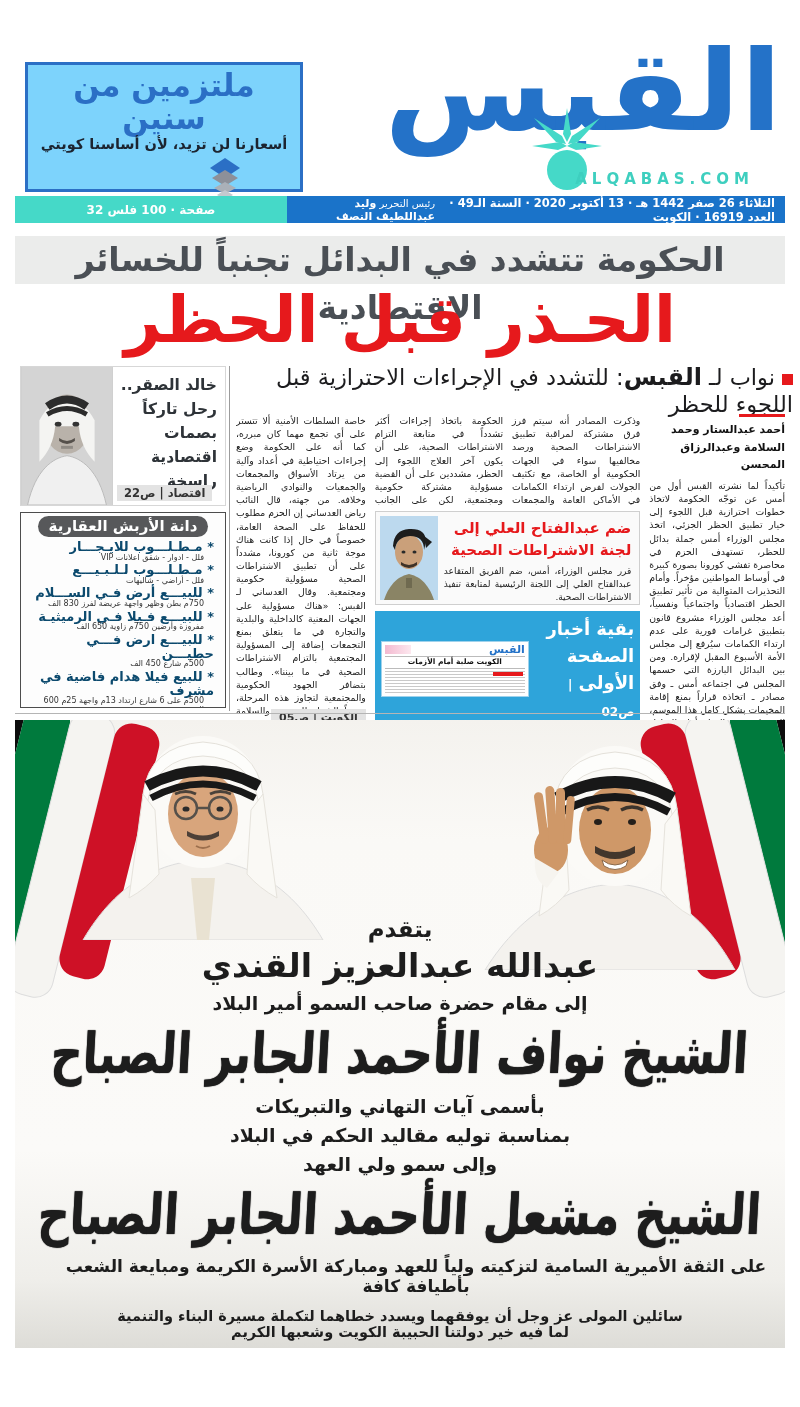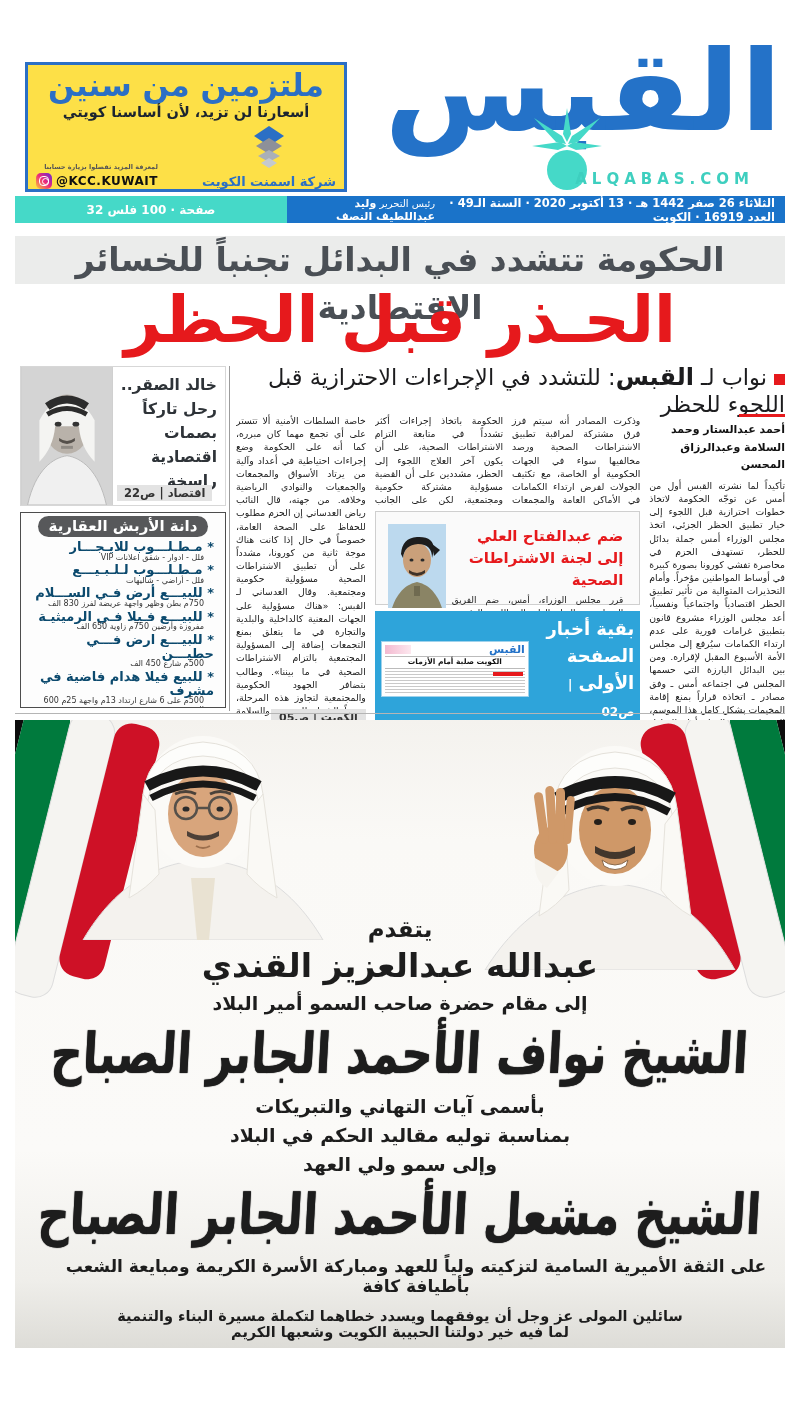--- a/index.html
+++ b/index.html
@@ -1,21 +1,21 @@
 <!DOCTYPE html>
 <html lang="ar" dir="rtl"><head>
 <meta charset="utf-8">
 <style>
   html,body{margin:0;padding:0;background:#fff;}
   *{box-sizing:border-box;font-family:"DejaVu Sans","Liberation Sans",sans-serif;}
   #page{position:relative;width:800px;height:1407px;background:#fff;overflow:hidden;direction:rtl;}
   .abs{position:absolute;}
 
   
-  #topad{left:25px;top:62px;width:322px;height:130px;border:3px solid #2b6fc5;background:#fde047;text-align:center;padding:4px 6px;}
+  #topad{left:25px;top:62px;width:278px;height:130px;border:3px solid #2b6fc5;background:#7dd3fc;text-align:center;padding:4px 6px;}
   .ad-h1{color:#2b6fc5;font-weight:bold;font-size:31px;line-height:1.05;}
   .ad-h2{color:#1c2430;font-weight:bold;font-size:14.5px;margin-top:2px;}
   .ad-bottom{display:flex;justify-content:space-between;align-items:flex-end;margin-top:6px;padding:0 2px;}
   .ig-block{text-align:left;direction:ltr;}
   .ig-note{font-size:6.5px;color:#555;font-weight:bold;text-align:right;direction:rtl;margin-bottom:2px;}
   .ig-row{display:flex;align-items:center;gap:4px;direction:ltr;}
   .ig-handle{font-size:12px;font-weight:bold;color:#111;letter-spacing:.5px;}
   .ig-icon{width:16px;height:16px;border-radius:5px;background:linear-gradient(45deg,#f9ce34,#ee2a7b,#6228d7);position:relative;}
   .ig-icon::before{content:"";position:absolute;inset:3px;border:1.5px solid #fff;border-radius:4px;}
   .ig-icon::after{content:"";position:absolute;left:5.5px;top:5.5px;width:5px;height:5px;border:1.5px solid #fff;border-radius:50%;}
@@ -31,21 +31,21 @@
   #datebar{left:15px;top:196px;width:770px;height:27px;display:flex;direction:ltr;}
   .db-teal{width:272px;background:#45d9c8;color:#fff;font-size:12px;font-weight:bold;display:flex;align-items:center;justify-content:center;}
   .db-blue{flex:1;background:#1a73c9;color:#fff;display:flex;align-items:center;justify-content:space-between;direction:rtl;padding:0 10px;}
   .db-date{font-size:11.5px;font-weight:bold;}
   .db-editor{font-size:10px;}
   .db-editor b{font-size:11px;}
 
   
   #kicker{left:15px;top:236px;width:770px;height:48px;background:#ebeceb;color:#4a4f55;font-size:33px;font-weight:bold;text-align:center;line-height:48px;}
   #bighead{left:15px;top:287px;width:770px;color:#e6191c;font-size:64px;font-weight:bold;text-align:center;line-height:66px;letter-spacing:-1px;}
-  #subhead{left:232px;top:363px;width:553px;font-size:22.5px;color:#1c1c1e;text-align:right;}
+  #subhead{left:240px;top:363px;width:553px;font-size:22.5px;color:#1c1c1e;text-align:right;}
   #subhead .sq{display:inline-block;width:11px;height:11px;background:#e6191c;margin-left:7px;}
   #subhead b{font-size:24px;}
 
   
   #saqr{left:20px;top:366px;width:206px;height:140px;display:flex;direction:rtl;border:1px solid #d7d7d7;background:#fff;}
   .saqr-txt{flex:1;padding:6px 8px 0 4px;position:relative;}
   .saqr-title{font-size:15.5px;font-weight:bold;color:#2e3338;line-height:1.55;text-align:right;}
   .saqr-tag{position:absolute;bottom:4px;left:4px;background:#e3e3e3;color:#333;font-size:11.5px;font-weight:bold;padding:1px 7px;}
   .saqr-photo{width:92px;height:100%;background:#cfcfcf;flex:none;}
 
@@ -63,21 +63,21 @@
   .acol{font-size:9.3px;line-height:1.42;color:#1a1a1a;text-align:justify;overflow:hidden;}
   .col1{width:138px;}
   .redrule{width:46px;height:3px;background:#e6191c;margin-bottom:4px;}
   .byline{font-size:11px;font-weight:bold;color:#111;line-height:1.6;margin-bottom:5px;text-align:right;}
   .colmid{width:270px;display:flex;flex-direction:column;}
   .midtext{height:148px;column-count:2;column-gap:9px;overflow:hidden;}
   .col4{width:132px;position:relative;}
   .kw-tag{position:absolute;bottom:0;right:0;background:#e3e3e3;color:#333;font-size:11px;font-weight:bold;padding:1px 8px;}
 
   
-  .officer{margin-top:5px;height:94px;border:1px solid #cfcfcf;background:#fafafa;display:flex;direction:rtl;padding:12px;}
+  .officer{margin-top:5px;height:94px;border:1px solid #cfcfcf;background:#fafafa;display:flex;direction:rtl;padding:4px;}
   .off-txt{flex:1;padding:2px 4px 0 6px;}
   .off-title{color:#e6191c;font-weight:bold;font-size:15px;line-height:1.45;text-align:right;}
   .off-body{font-size:9px;line-height:1.45;color:#222;text-align:justify;margin-top:3px;}
   .off-photo{width:58px;height:84px;flex:none;background:#bcd9ee;}
 
   
   .bluebox{margin-top:6px;flex:1;background:#2ea4da;display:flex;direction:rtl;align-items:center;padding:4px 6px;gap:6px;}
   .bb-txt{flex:1;color:#fff;font-weight:bold;font-size:18px;line-height:1.5;text-align:right;}
   .bb-page{font-size:12px;font-weight:bold;}
   .thumb{width:148px;height:56px;background:#fff;flex:none;position:relative;padding:2px 3px;border:1px solid #9fd2ec;}

